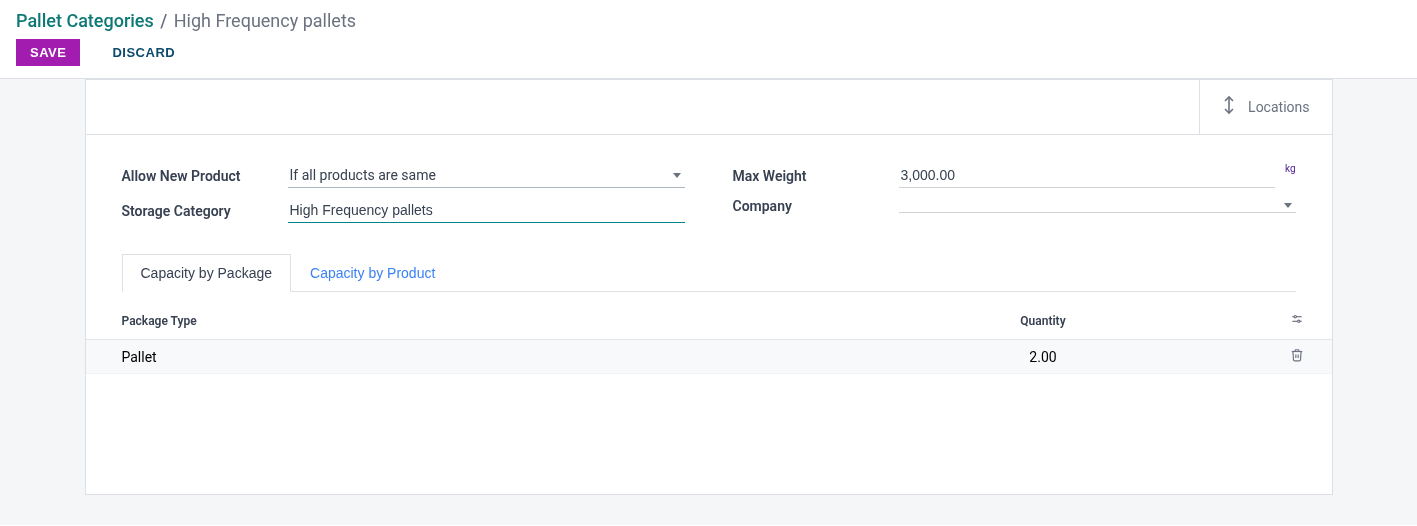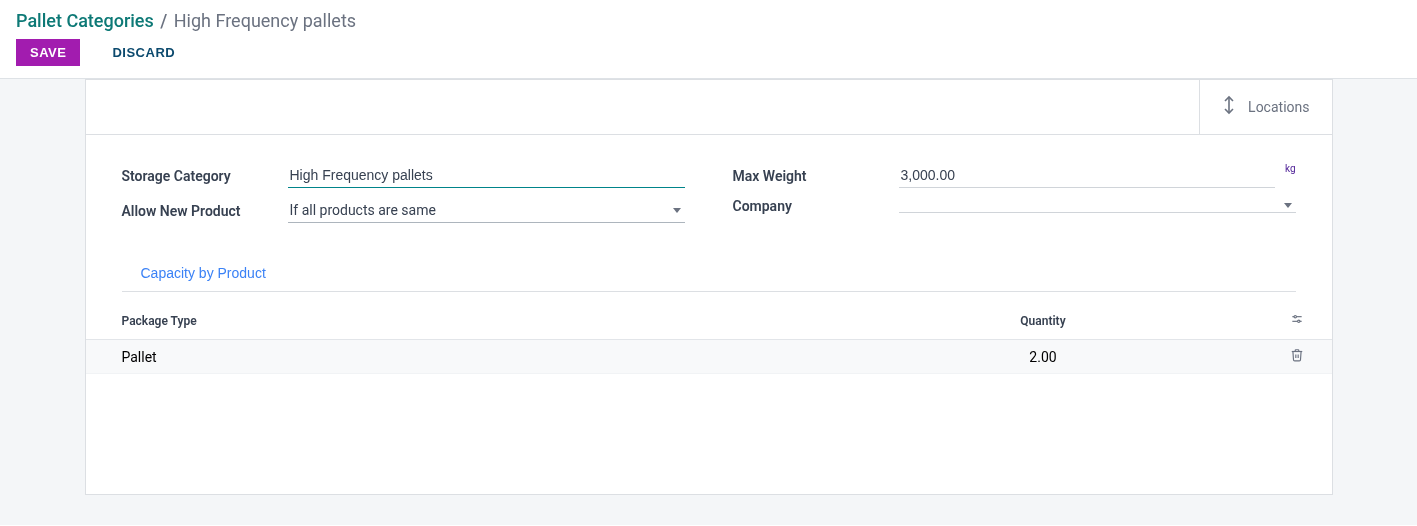--- a/index.html
+++ b/index.html
@@ -210,32 +210,32 @@
           </svg>
         </span>
         <span>Locations</span>
       </div>
     </div>
 
     <div class="form-body">
       <div class="field-cols">
         <div class="col">
           <div class="field-row">
-            <div class="field-label">Storage Category</div>
-            <div class="field-control">
-              <input type="text" class="text-input teal-focus" value="High Frequency pallets" style="">
-            </div>
-          </div>
-          <div class="field-row">
             <div class="field-label">Allow New Product</div>
             <div class="field-control">
               <div class="select-wrap">
                 <span class="value">If all products are same</span>
                 <span class="caret"></span>
               </div>
+            </div>
+          </div>
+          <div class="field-row">
+            <div class="field-label">Storage Category</div>
+            <div class="field-control">
+              <input type="text" class="text-input teal-focus" value="High Frequency pallets" style="">
             </div>
           </div>
         </div>
         <div class="col">
           <div class="field-row">
             <div class="field-label">Max Weight</div>
             <div class="field-control field-flex">
               <input type="text" class="text-input" style="border-bottom: 1px solid rgb(208, 212, 217);" value="3,000.00">
               <span class="unit-suffix">kg</span>
             </div>
@@ -246,20 +246,21 @@
               <div class="select-wrap light">
                 <span class="value"></span>
                 <span class="caret"></span>
               </div>
             </div>
           </div>
         </div>
       </div>
 
       <div class="tabs">
+        <button class="tab active">Capacity by Package</button>
         <button class="tab">Capacity by Product</button>
       </div>
     </div>
 
     <div class="table-area">
       <table class="tbl">
         <thead>
           <tr>
             <th>Package Type</th>
             <th class="qty">Quantity</th>

